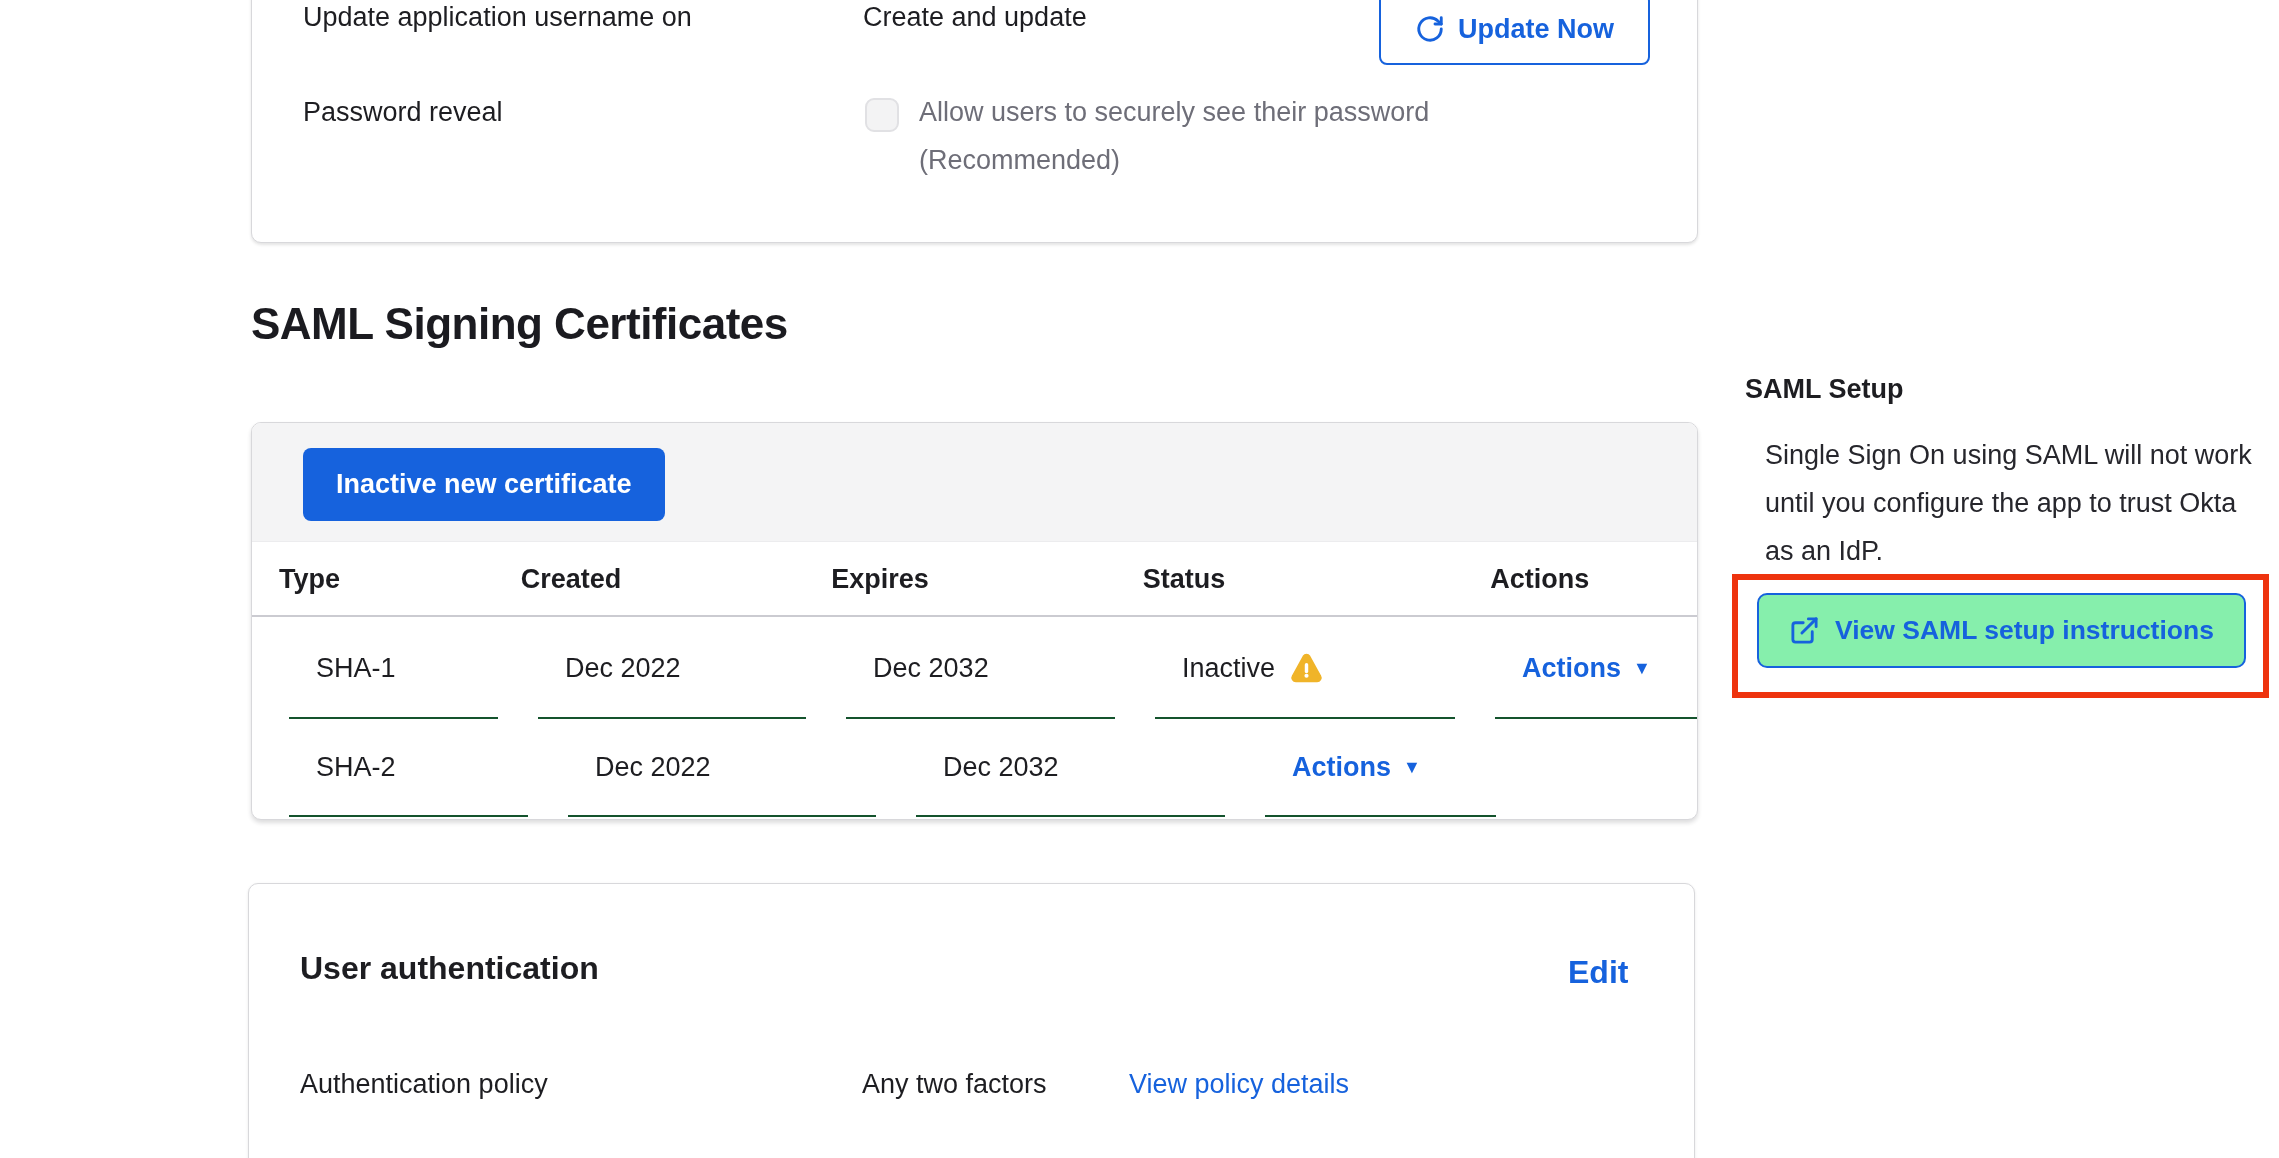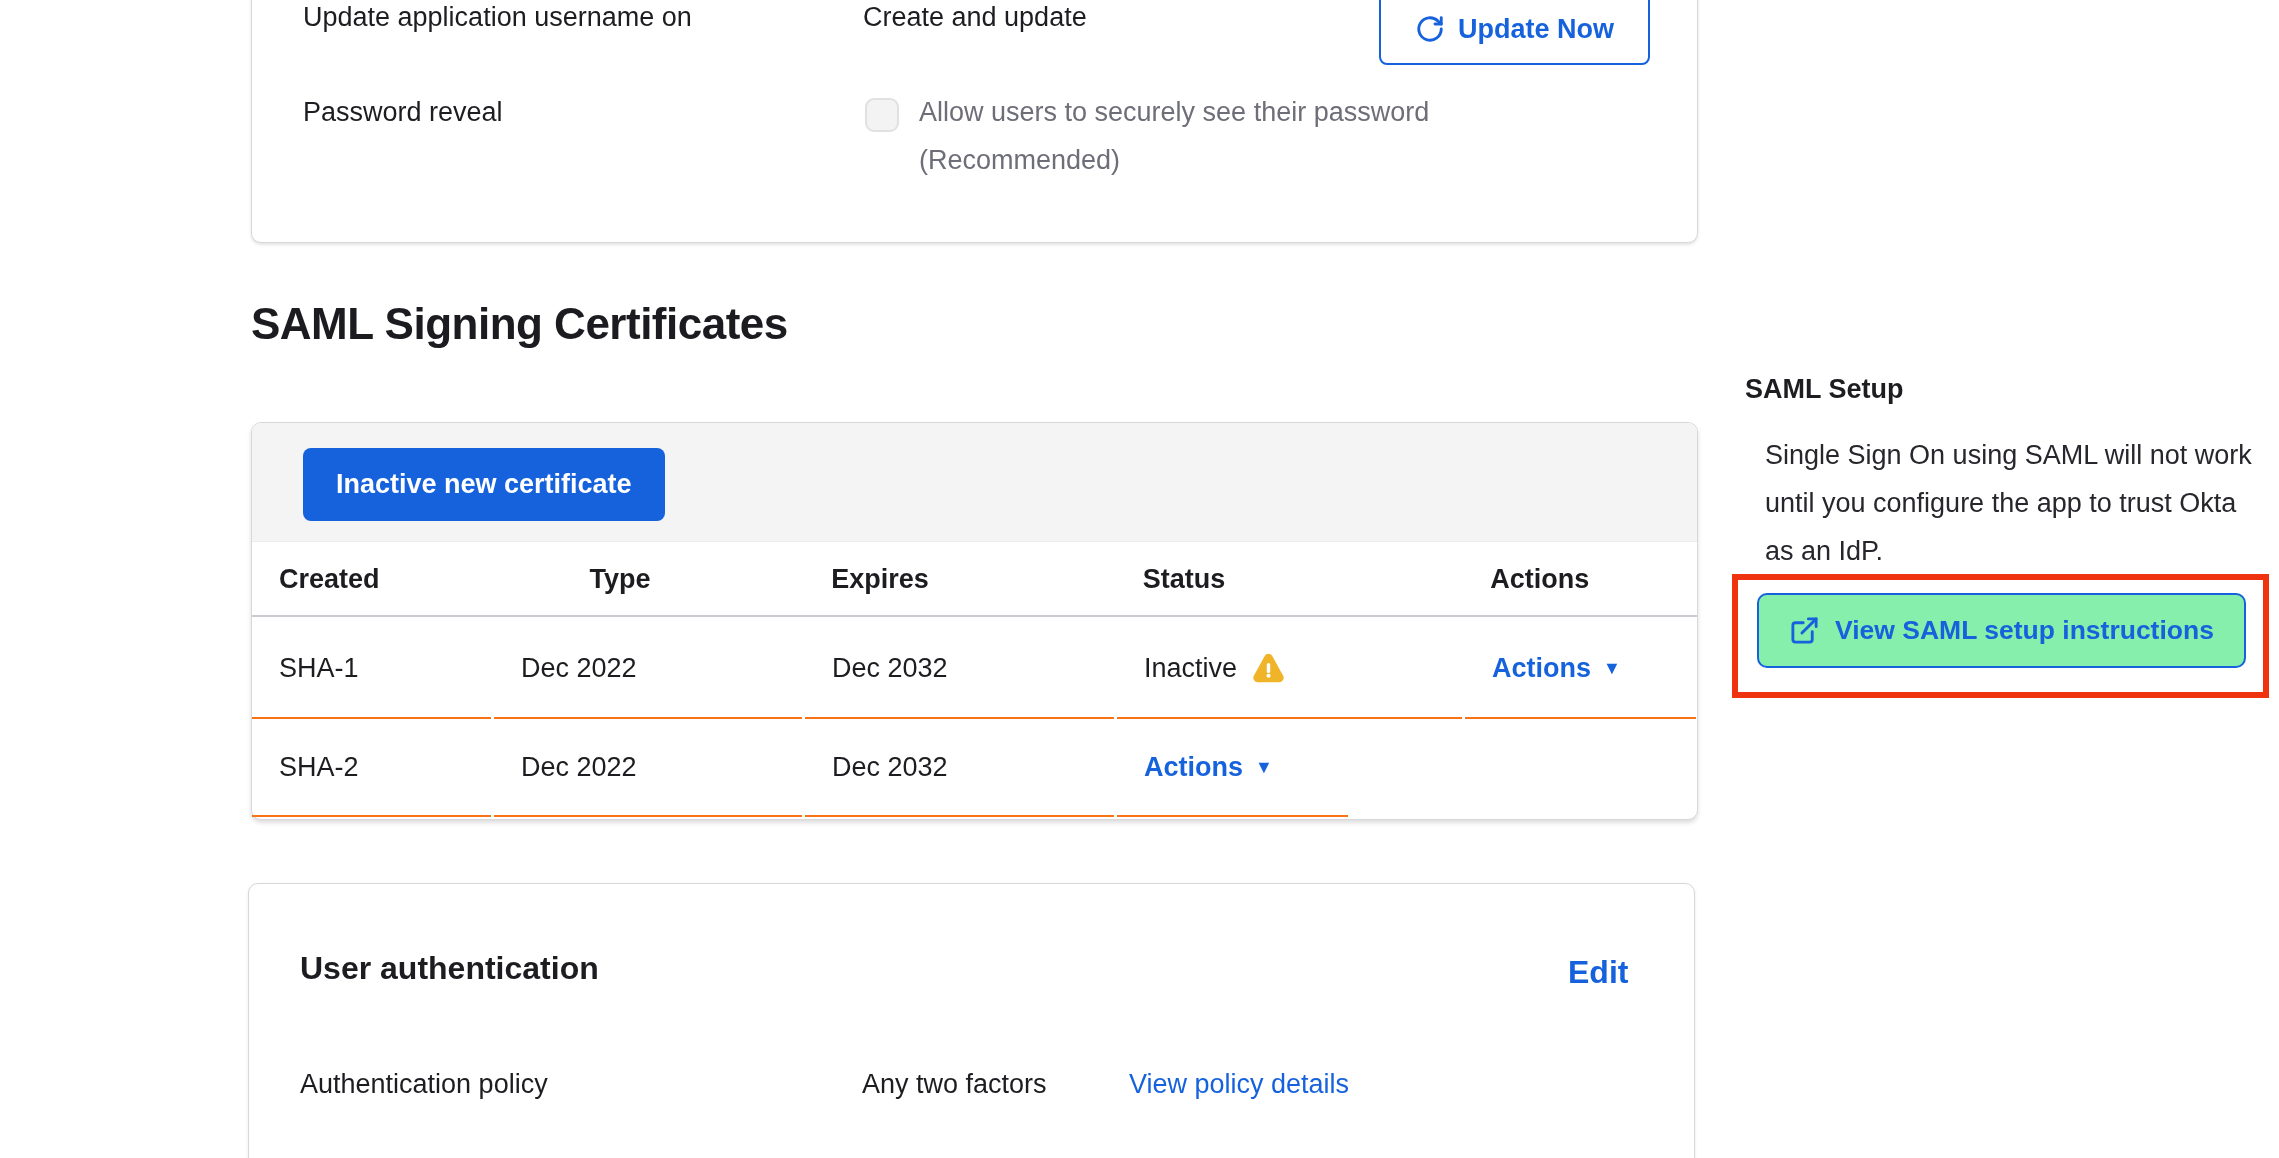--- a/index.html
+++ b/index.html
@@ -57,21 +57,21 @@
   #tbl-row-1 { top: 196px; height: 100px; }
   #tbl-row-2 { top: 296px; height: 98px; }
   .cell { display: flex; align-items: center; padding-left: 27px;
           font-size: 27px; margin-right: 3px; }
   .c-type    { width: 239px; }
   .c-created { width: 308px; }
   .c-expires { width: 309px; }
   .c-status  { width: 345px; gap: 15px; }
   .c-actions { width: 231px; margin-right: 0; }
   #tbl-header .cell { font-weight: bold; margin-right: 3px; }
-  .data-row .cell { border-bottom: 2px solid #f97316; }
+  .data-row .cell { border-bottom: 2px solid #14532d; margin-left: 37px; }
   .actions-link { color: #1662dd; font-weight: bold; cursor: pointer; display: inline-flex; align-items: center; gap: 12px; }
   .caret { font-size: 18px; line-height: 18px; }
 
   
   #user-card { left: 248px; top: 883px; width: 1447px; height: 324px;
                box-shadow: 0 1px 3px rgba(29,29,33,.10); }
   #ua-title { position: absolute; left: 51px; top: 66px; font-size: 32px; font-weight: bold; white-space: nowrap; }
   #ua-edit  { position: absolute; left: 1319px; top: 70px; font-size: 32px; }
   .ua-row-y { top: 184px; }
 
@@ -118,22 +118,22 @@
 
   <h1 id="section-title">SAML Signing Certificates</h1>
 
   <div id="cert-card" class="card">
     <div id="cert-toolbar"></div>
     <button id="generate-btn">
       <span>Inactive new certificate</span>
     </button>
 
     <div id="tbl-header" class="tbl-row">
+      <div class="cell c-type">Type</div>
       <div class="cell c-created">Created</div>
-      <div class="cell c-type">Type</div>
       <div class="cell c-expires">Expires</div>
       <div class="cell c-status">Status</div>
       <div class="cell c-actions">Actions</div>
     </div>
 
     <div id="tbl-row-1" class="tbl-row data-row">
       <div class="cell c-type">SHA-1</div>
       <div class="cell c-created">Dec 2022</div>
       <div class="cell c-expires">Dec 2032</div>
       <div class="cell c-status">

